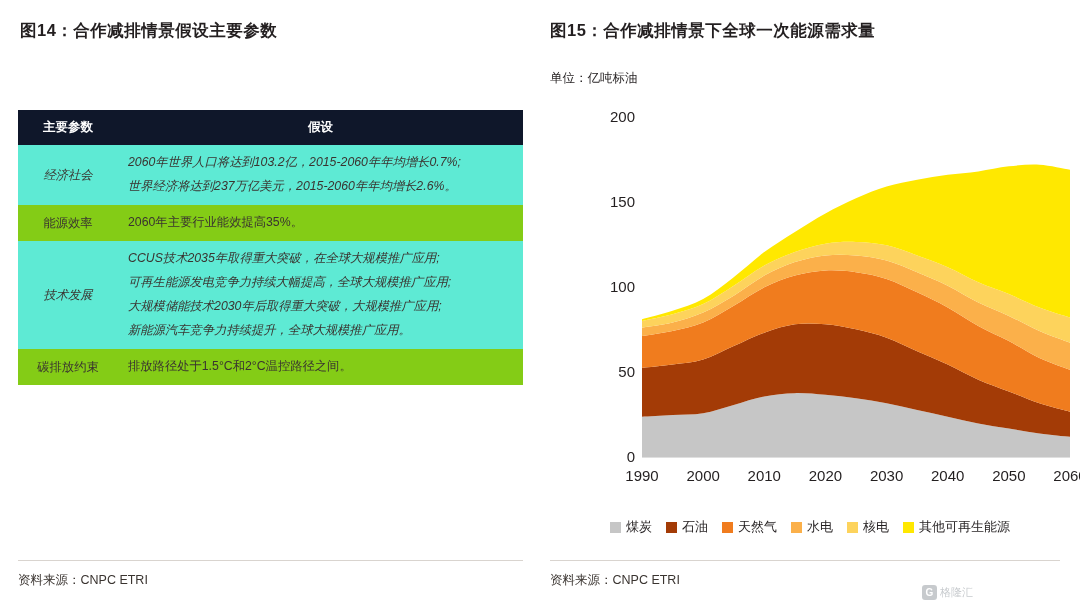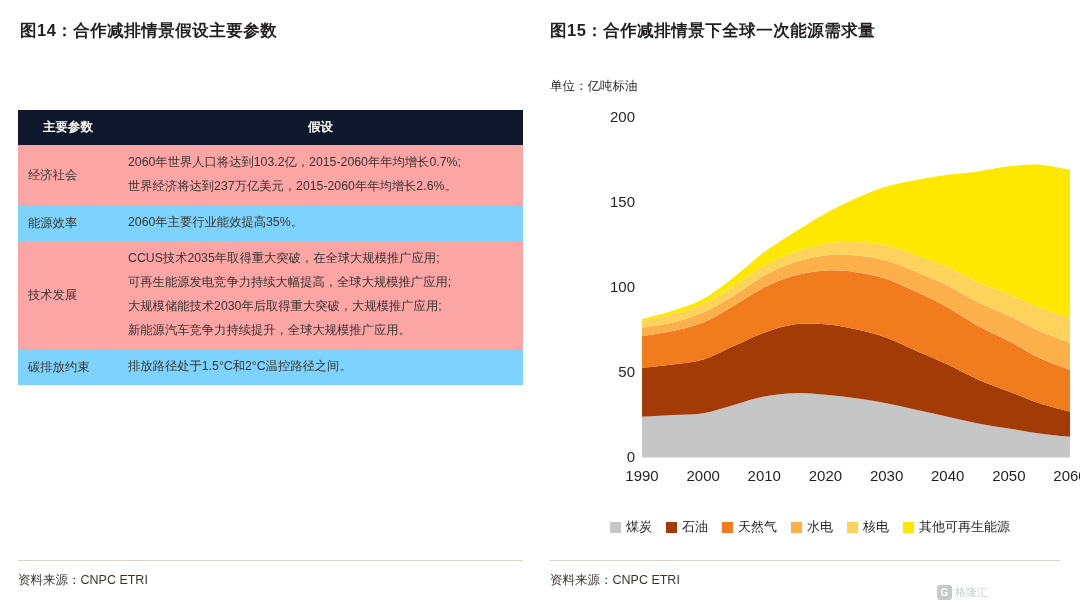--- a/index.html
+++ b/index.html
@@ -12,21 +12,20 @@
     height: 608px;
     font-family: "Liberation Sans", sans-serif;
     color: #231f20;
     position: relative;
     overflow: hidden;
   }
   .page {
     position: relative;
     width: 981px;
     height: 608px;
-    padding-left: 15px;
   }
   
   .left-panel {
     position: absolute;
     left: 0;
     top: 0;
     width: 540px;
     height: 608px;
   }
   .right-panel {
@@ -44,21 +43,21 @@
     letter-spacing: 0.5px;
     color: #231f20;
     white-space: nowrap;
   }
   .left-panel .fig-title { left: 20px; }
   .right-panel .fig-title { left: 10px; }
 
   .unit-label {
     position: absolute;
     left: 10px;
-    top: 78px;
+    top: 70px;
     font-size: 12.5px;
     color: #231f20;
   }
 
   
   .param-table {
     position: absolute;
     left: 18px;
     top: 110px;
     width: 505px;
@@ -77,27 +76,27 @@
   .param-table th.c1 { width: 88px; }
   .param-table td {
     font-size: 12.3px;
     color: #3a3430;
     padding: 6px 10px;
     vertical-align: middle;
     line-height: 1.95;
     border: none;
   }
   .param-table td.c1 {
-    text-align: left;
+    text-align: center;
     width: 88px;
     line-height: 1.5;
     margin-left: 20px;
   }
-  .row-a td { background: #fca5a5; }
-  .row-b td { background: #7dd3fc; }
+  .row-a td { background: #5eead4; font-style: italic; }
+  .row-b td { background: #84cc16; }
   .cell-lines div { white-space: nowrap; }
 
   
   .divider {
     position: absolute;
     height: 1px;
     background: #d9d4cf;
   }
   .left-panel .divider { left: 18px; width: 505px; top: 560px; }
   .right-panel .divider { left: 10px; width: 510px; top: 560px; }

